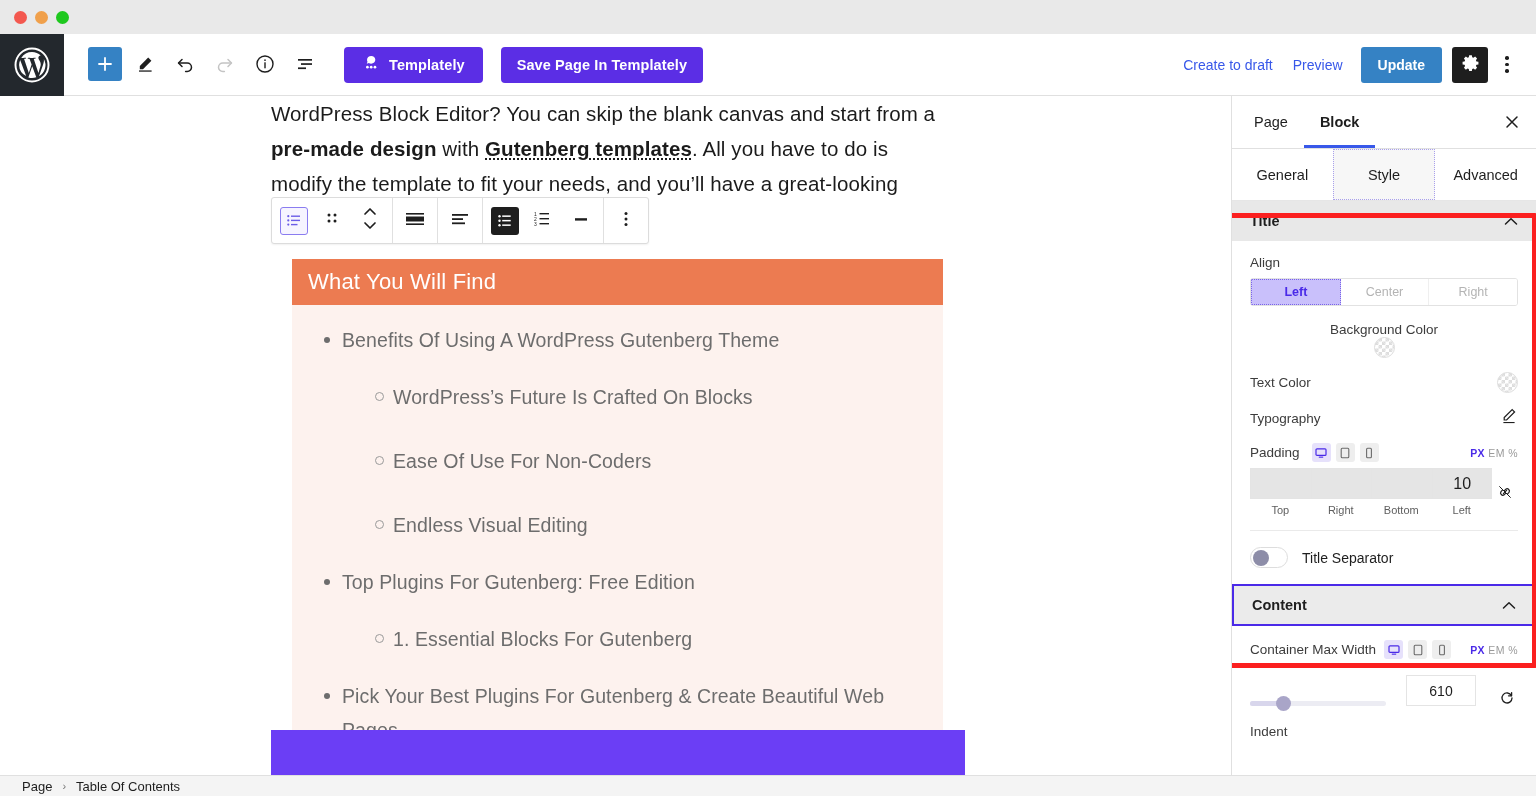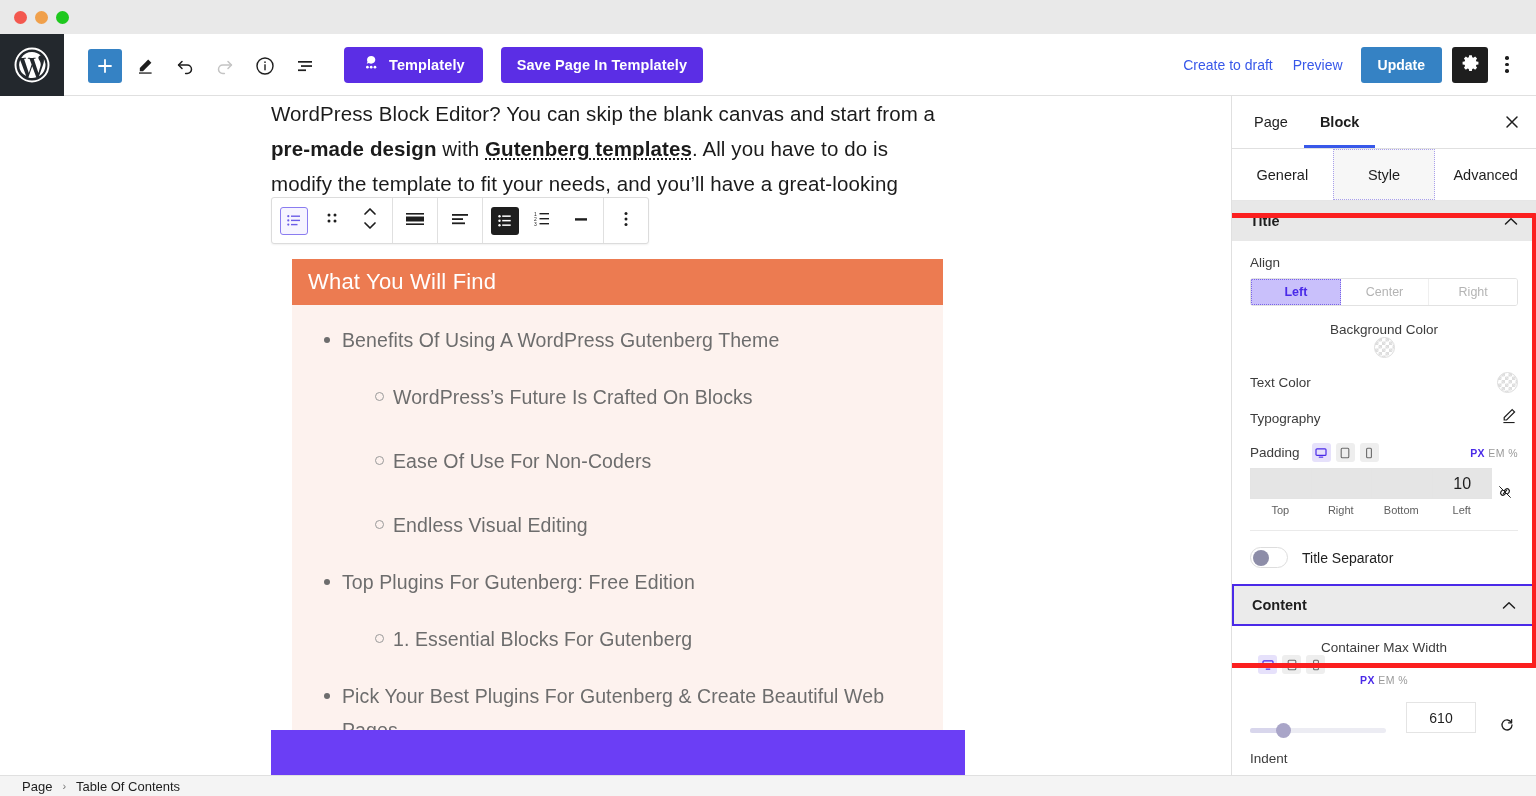--- a/index.html
+++ b/index.html
@@ -26,21 +26,21 @@
   .topbar {
     position: absolute; top: 34px; left: 0; width: 1536px; height: 62px;
     background: #ffffff; border-bottom: 1px solid #e0e0e0;
     display: flex; align-items: center;
   }
   .wp-logo {
     width: 64px; height: 62px; background: #23282d;
     display: flex; align-items: center; justify-content: center; flex: 0 0 64px;
   }
   .wp-logo svg { width: 36px; height: 36px; }
-  .tb-left { display: flex; align-items: flex-end; gap: 6px; padding-left: 24px; }
+  .tb-left { display: flex; align-items: flex-start; gap: 6px; padding-left: 24px; }
   .tb-btn {
     width: 34px; height: 34px; border-radius: 3px;
     display: flex; align-items: center; justify-content: center;
     background: transparent; border: none; cursor: pointer;
   }
   .tb-btn.add { background: #3582c4; }
   .tb-btn svg { display: block; }
   .tb-spacer { flex: 1 1 auto; }
 
   .btn-templately {
@@ -627,21 +627,21 @@
       <div class="section-head content-sec">
         <span class="title">Content</span>
         <span>
           <svg width="14" height="9" viewBox="0 0 14 9">
               <path d="M1.5 7L7 1.8 12.5 7" fill="none" stroke="#1e1e1e" stroke-width="1.5" stroke-linecap="round" stroke-linejoin="round"></path>
             </svg>
         </span>
       </div>
 
       <div class="section-body">
-        <div class="row" style="margin-bottom:16px;flex-direction:column;">
+        <div class="row" style="margin-bottom:16px;">
           <span class="row-label">Container Max Width</span>
           <div class="dev-icons" style="margin-left:8px; margin-right:auto;">
             <span class="dev-ic active">
               <svg width="12" height="12" viewBox="0 0 12 12">
                   <rect x="1" y="1.8" width="10" height="6.6" rx="1" fill="none" stroke="#4a2ae8" stroke-width="1.2"></rect>
                   <rect x="3.8" y="9.6" width="4.4" height="1.1" fill="#4a2ae8"></rect>
                 </svg>
             </span>
             <span class="dev-ic">
               <svg width="12" height="12" viewBox="0 0 12 12">

